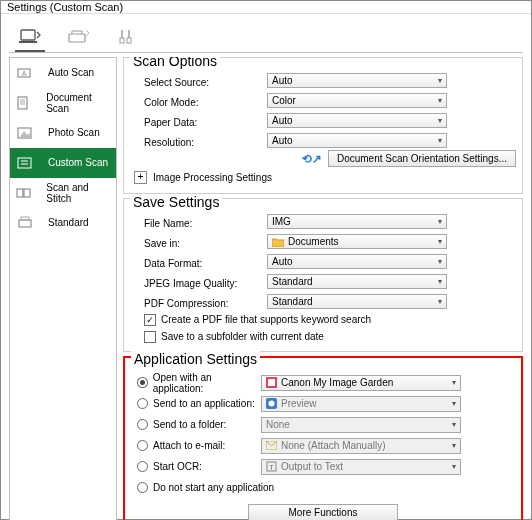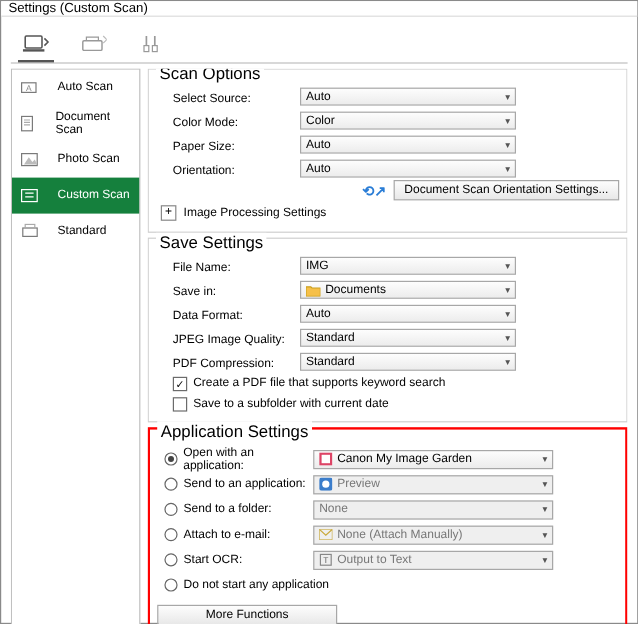--- a/index.html
+++ b/index.html
@@ -34,21 +34,21 @@
 
   
   .panel { flex: 1; display: flex; flex-direction: column; gap: 4px; overflow: hidden; }
 
   .group { border: 1px solid #cfcfcf; padding: 2px 6px 6px 6px; position: relative; }
   .group-title { position: relative; top: -7px; background: #fff; display: inline-block; padding: 0 3px; font-size: 14px; }
   .group-body { margin-top: -6px; }
 
   .row { display: flex; align-items: flex-end; height: 18px; margin-bottom: 2px; }
   .row .lbl { width: 120px; padding-left: 14px; font-size: 10px; }
-  .row .ctl { flex: 1; }
+  .row .ctl { flex: 1; margin-left: 17px; }
 
   .combo { width: 180px; height: 15px; border: 1px solid #a7a7a7; background: linear-gradient(#fdfdfd,#ececec); display: flex; align-items: center; padding: 0 4px; font-size: 10px; position: relative; }
   .combo .caret { margin-left: auto; font-size: 8px; color: #555; }
   .combo .ii { width: 12px; height: 12px; margin-right: 4px; display:inline-flex; align-items:center; justify-content:center; }
 
   .inset-row { display: flex; align-items: center; justify-content: flex-end; gap: 6px; margin-top: 2px; }
   .smallbtn { border: 1px solid #a7a7a7; background: linear-gradient(#fdfdfd,#e8e8e8); height: 17px; padding: 0 8px; font-size: 10px; display: inline-flex; align-items: center; }
 
   .expander { display: flex; align-items: center; gap: 6px; height: 20px; padding-left: 4px; font-size: 10px; }
   .plusbox { width: 13px; height: 13px; border: 1px solid #888; display: inline-flex; align-items: center; justify-content: center; font-size: 10px; line-height: 1; }
@@ -60,21 +60,21 @@
   .radio-row .rlab { width: 130px; display: flex; align-items: center; gap: 5px; padding-left: 6px; }
   .radio { width: 11px; height: 11px; border: 1px solid #666; border-radius: 50%; display: inline-flex; align-items: center; justify-content: center; }
   .radio.sel::after { content: ""; width: 5px; height: 5px; background: #444; border-radius: 50%; }
 
   .appcombo { width: 200px; height: 16px; border: 1px solid #a7a7a7; background: linear-gradient(#fdfdfd,#ececec); display: flex; align-items: center; gap: 4px; padding: 0 4px; font-size: 10px; }
   .appcombo.dis { background: #efefef; color: #777; }
   .appcombo .caret { margin-left: auto; font-size: 8px; color: #555; }
 
   .highlight { border: 2px solid #ff0000; padding: 4px 6px 6px 6px; }
 
-  .mf-row { display:flex; justify-content:flex-start; margin-top:6px; }
+  .mf-row { display:flex; justify-content:center; margin-top:6px; }
 
   svg { display:block; }
   .refresh { font-size:12px; color:#2a7dd6; font-weight:bold; }
 </style>
 </head>
 <body>
 
 <div class="window">
   <div class="titlebar">
     <span>Settings (Custom Scan)</span>
@@ -145,20 +145,29 @@
                 <rect x="1" y="2" width="13" height="10" fill="none" stroke="#fff"></rect>
                 <line x1="4" y1="5" x2="11" y2="5" stroke="#fff"></line>
                 <line x1="4" y1="8" x2="11" y2="8" stroke="#fff"></line>
               </svg>
             </span>
           <span>Custom Scan</span>
         </div>
         <div class="side-item">
           <span class="side-icon">
               <svg width="16" height="14">
+                <rect x="1" y="3" width="6" height="8" fill="none" stroke="#7a7a7a"></rect>
+                <rect x="8" y="3" width="6" height="8" fill="none" stroke="#7a7a7a"></rect>
+              </svg>
+            </span>
+          <span>Scan and Stitch</span>
+        </div>
+        <div class="side-item">
+          <span class="side-icon">
+              <svg width="16" height="14">
                 <rect x="2" y="4" width="12" height="7" fill="none" stroke="#7a7a7a"></rect>
                 <rect x="4" y="1" width="8" height="3" fill="none" stroke="#aaa"></rect>
               </svg>
             </span>
           <span>Standard</span>
         </div>
       </div>
 
       <div class="panel">
 
@@ -177,30 +186,30 @@
             <div class="row">
               <span class="lbl">Color Mode:</span>
               <div class="ctl">
                   <div class="combo">
                     <span>Color</span>
                     <span class="caret">▾</span>
                   </div>
                 </div>
             </div>
             <div class="row">
-              <span class="lbl">Paper Size:</span>
+              <span class="lbl">Paper Data:</span>
               <div class="ctl">
                   <div class="combo">
                     <span>Auto</span>
                     <span class="caret">▾</span>
                   </div>
                 </div>
             </div>
             <div class="row">
-              <span class="lbl">Orientation:</span>
+              <span class="lbl">Resolution:</span>
               <div class="ctl">
                   <div class="combo">
                     <span>Auto</span>
                     <span class="caret">▾</span>
                   </div>
                 </div>
             </div>
             <div class="inset-row">
               <span class="refresh">⟲↗</span>
               <div class="smallbtn">

